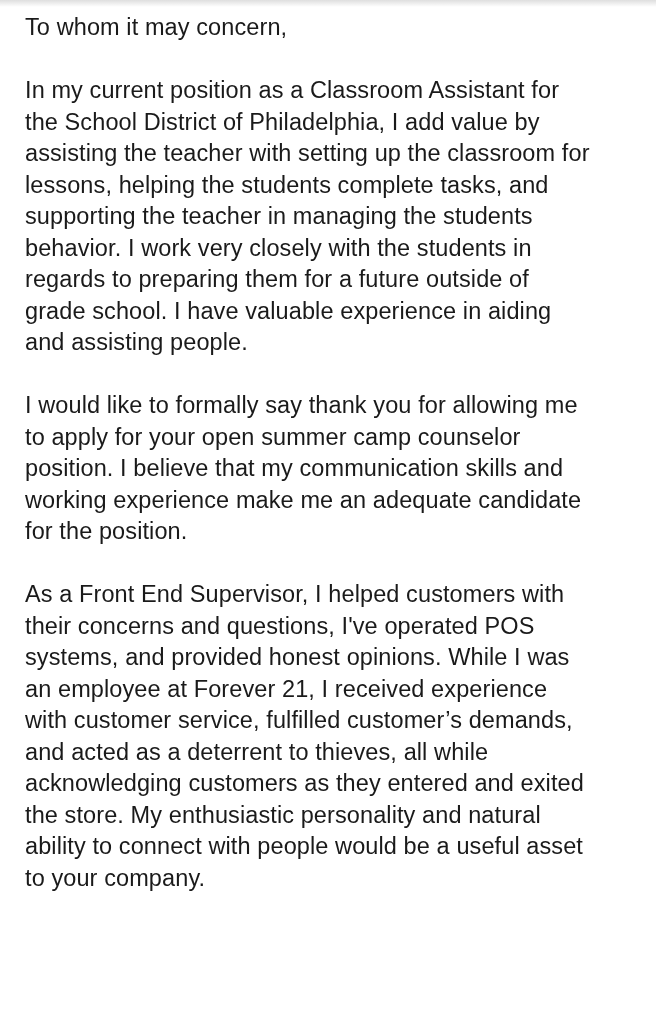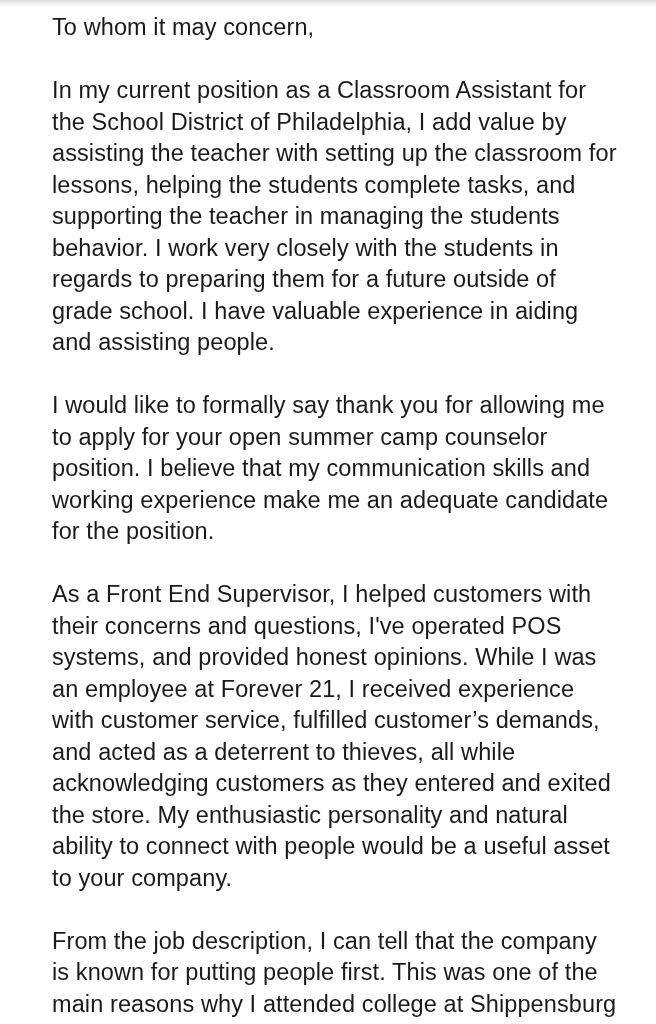--- a/index.html
+++ b/index.html
@@ -15,21 +15,21 @@
     font-family: "Liberation Sans", "DejaVu Sans", sans-serif;
   }
   .top-shadow {
     position: absolute;
     top: 0; left: 0; right: 0;
     height: 7px;
     background: linear-gradient(to bottom, rgba(0,0,0,0.13), rgba(0,0,0,0.0));
     pointer-events: none;
   }
   .letter-body {
-    padding: 12px 16px 0 52px;
+    padding: 12px 16px 0 25px;
     color: #1a1a1a;
     font-size: 23.5px;
     line-height: 31.5px;
     letter-spacing: 0.1px;
   }
   .letter-body p {
     margin: 0 0 31.5px 0;
     white-space: pre; 
   }
 </style>
@@ -57,16 +57,13 @@
   <p>As a Front End Supervisor, I helped customers with
 their concerns and questions, I've operated POS
 systems, and provided honest opinions. While I was
 an employee at Forever 21, I received experience
 with customer service, fulfilled customer’s demands,
 and acted as a deterrent to thieves, all while
 acknowledging customers as they entered and exited
 the store. My enthusiastic personality and natural
 ability to connect with people would be a useful asset
 to your company.</p>
-  <p>From the job description, I can tell that the company
-is known for putting people first. This was one of the
-main reasons why I attended college at Shippensburg</p>
 </main>
 
 </body></html>

